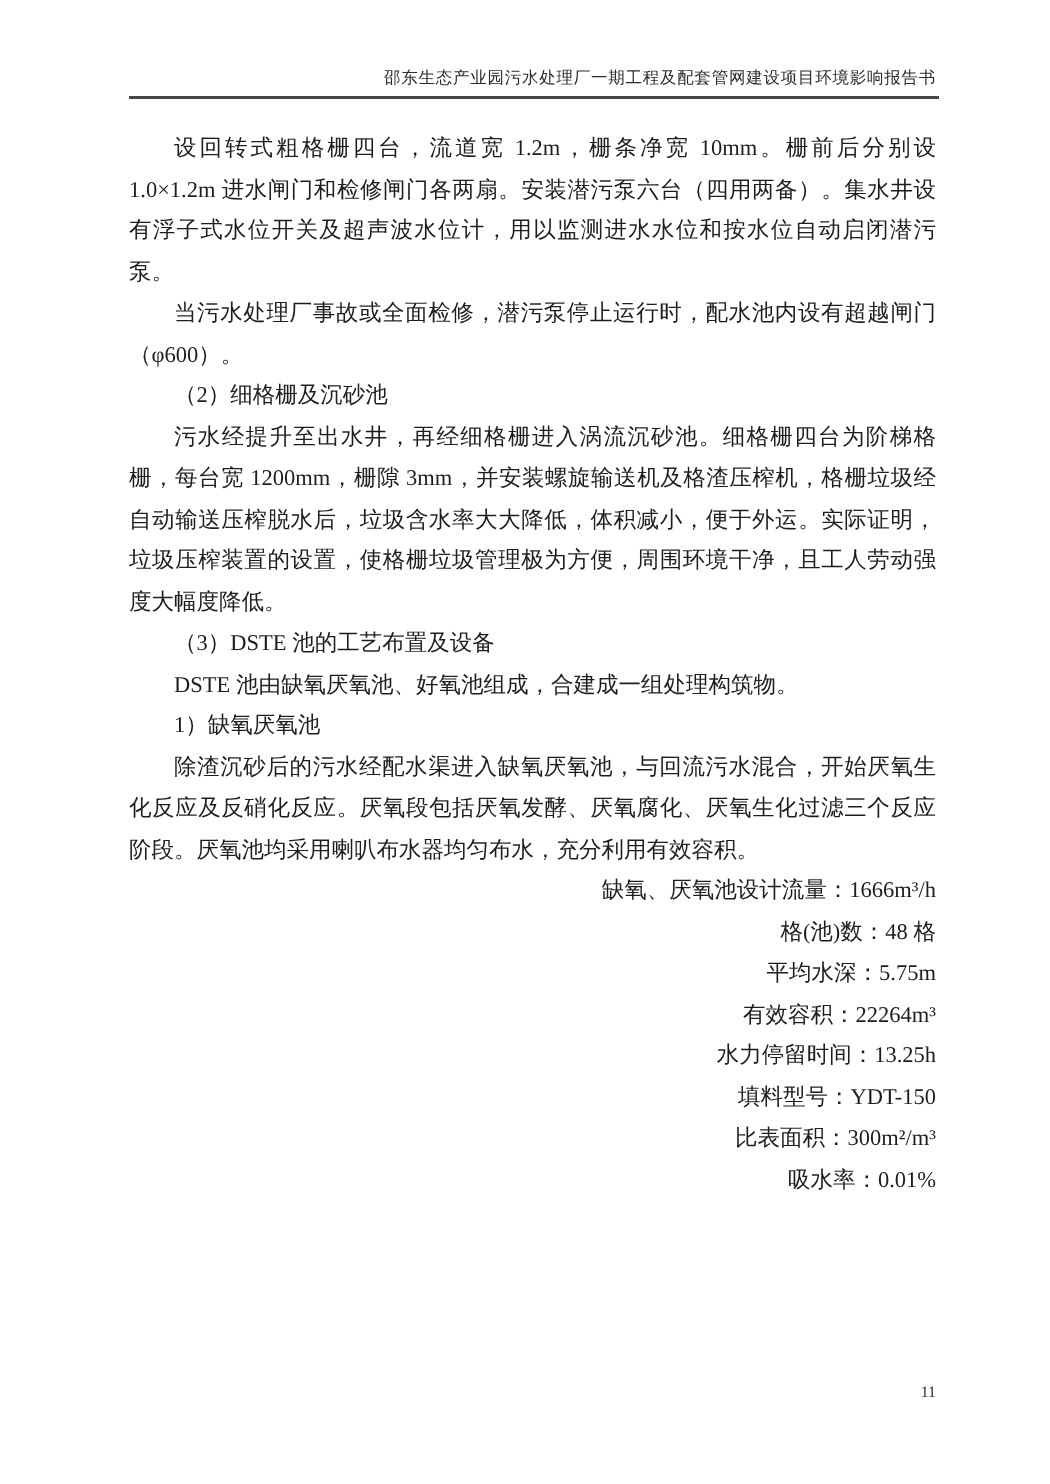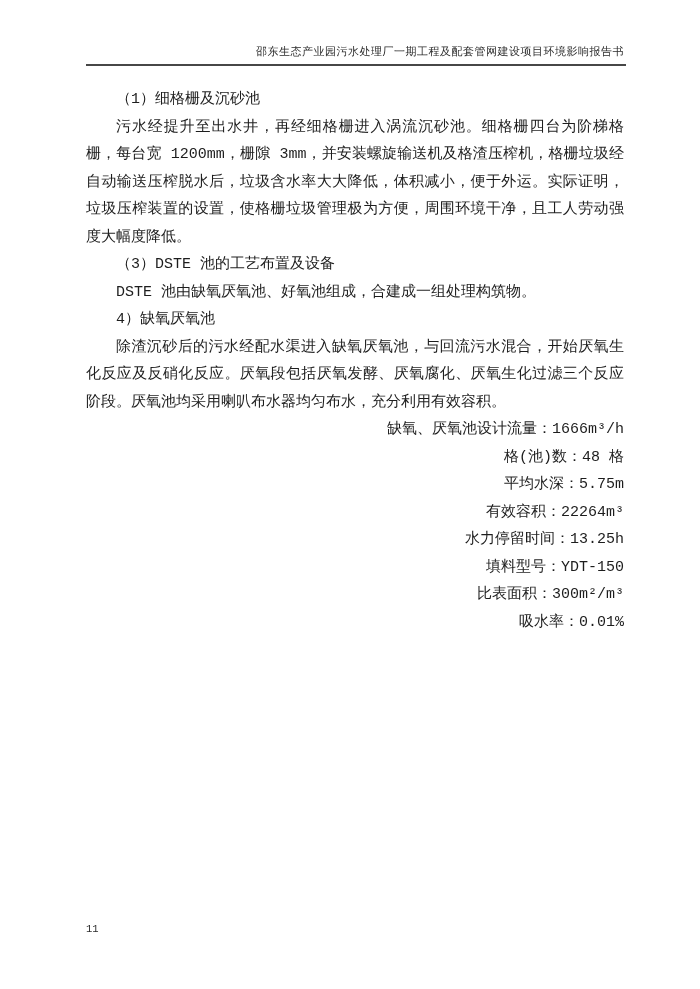--- a/index.html
+++ b/index.html
@@ -5,21 +5,21 @@
   html, body {
     margin: 0;
     padding: 0;
     background: #ffffff;
   }
   .page {
     position: relative;
     width: 700px;
     height: 989px;
     background: #ffffff;
-    font-family: Liberation Mono, monospace;
+    font-family: Liberation Serif, serif;
     color: #1e1e1e;
     overflow: hidden;
   }
   .header {
     position: absolute;
     left: 86px;
     top: 45px;
     width: 538px;
     text-align: right;
     font-size: 11px;
@@ -55,38 +55,40 @@
   .content p.spec {
     text-indent: 0;
     padding-left: 56px;
     text-align: right;
   }
   .footer {
     position: absolute;
     left: 86px;
     top: 922px;
     width: 538px;
-    text-align: left;
+    text-align: right;
     font-size: 10.5px;
     line-height: 14px;
     color: #2b2b2b;
   }
 </style>
 </head>
 <body>
 
 <div class="page">
   <div class="header">邵东生态产业园污水处理厂一期工程及配套管网建设项目环境影响报告书</div>
   <div class="header-rule"></div>
   <div class="content">
-      <p class="text">（1）细格栅及沉砂池</p>
+      <p class="text">设回转式粗格栅四台，流道宽 1.2m，栅条净宽 10mm。栅前后分别设 1.0×1.2m 进水闸门和检修闸门各两扇。安装潜污泵六台（四用两备）。集水井设有浮子式水位开关及超声波水位计，用以监测进水水位和按水位自动启闭潜污泵。</p>
+      <p class="text">当污水处理厂事故或全面检修，潜污泵停止运行时，配水池内设有超越闸门（φ600）。</p>
+      <p class="text">（2）细格栅及沉砂池</p>
       <p class="text">污水经提升至出水井，再经细格栅进入涡流沉砂池。细格栅四台为阶梯格栅，每台宽 1200mm，栅隙 3mm，并安装螺旋输送机及格渣压榨机，格栅垃圾经自动输送压榨脱水后，垃圾含水率大大降低，体积减小，便于外运。实际证明，垃圾压榨装置的设置，使格栅垃圾管理极为方便，周围环境干净，且工人劳动强度大幅度降低。</p>
       <p class="text">（3）DSTE 池的工艺布置及设备</p>
       <p class="text">DSTE 池由缺氧厌氧池、好氧池组成，合建成一组处理构筑物。</p>
-      <p class="text">4）缺氧厌氧池</p>
+      <p class="text">1）缺氧厌氧池</p>
       <p class="text">除渣沉砂后的污水经配水渠进入缺氧厌氧池，与回流污水混合，开始厌氧生化反应及反硝化反应。厌氧段包括厌氧发酵、厌氧腐化、厌氧生化过滤三个反应阶段。厌氧池均采用喇叭布水器均匀布水，充分利用有效容积。</p>
       <p class="spec">缺氧、厌氧池设计流量：1666m³/h</p>
       <p class="spec">格(池)数：48 格</p>
       <p class="spec">平均水深：5.75m</p>
       <p class="spec">有效容积：22264m³</p>
       <p class="spec">水力停留时间：13.25h</p>
       <p class="spec">填料型号：YDT-150</p>
       <p class="spec">比表面积：300m²/m³</p>
       <p class="spec">吸水率：0.01%</p>
     </div>

